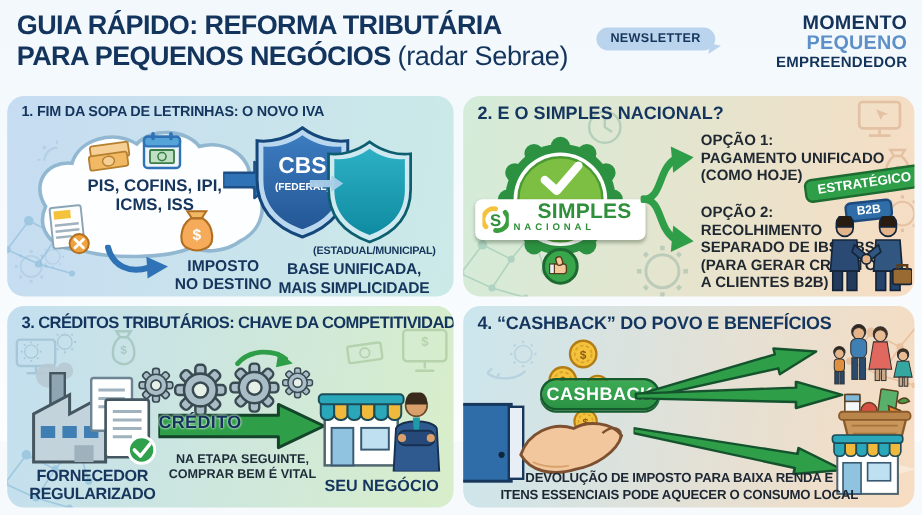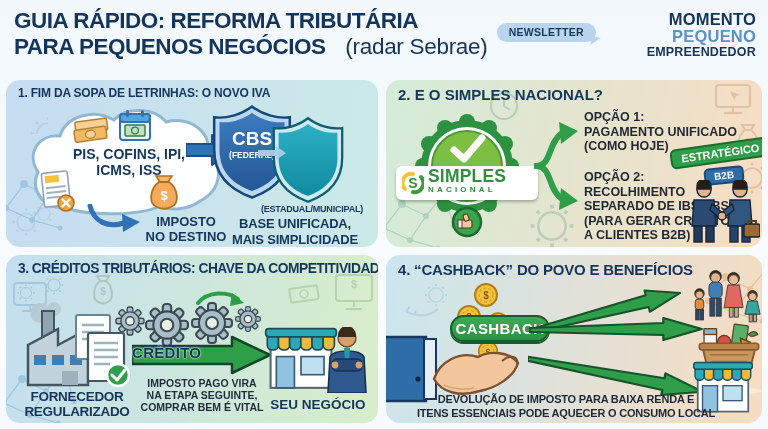--- a/index.html
+++ b/index.html
@@ -3,21 +3,21 @@
 <meta charset="utf-8">
 <style>
   * { margin:0; padding:0; box-sizing:border-box; }
   html,body { width:768px; height:429px; }
   body { font-family:"Liberation Sans", sans-serif; background:#f6fafd; position:relative; overflow:hidden; }
   .abs { position:absolute; }
   .page { position:absolute; left:0; top:0; width:768px; height:368px; background:linear-gradient(180deg,#f2f8fc 0%,#fbfdfe 100%); }
 
   
   .main-title { left:14px; top:8px; font-size:22.5px; line-height:26px; font-weight:bold; color:#13345c; letter-spacing:-0.5px; white-space:nowrap; }
-  .main-title .suffix { font-weight:normal; letter-spacing:-0.3px;margin-left:14px; }
+  .main-title .suffix { font-weight:normal; letter-spacing:-0.3px; }
   .newsletter-pill { top:23px; right:172px; background:#b9d4ec; color:#16365c; font-size:10.5px; font-weight:bold; padding:3px 12px 4px; border-radius:11px; letter-spacing:0.3px; }
   .newsletter-pill:after { content:""; position:absolute; right:-4px; bottom:-4px; width:0; height:0; border-left:9px solid #b9d4ec; border-bottom:9px solid transparent; transform:rotate(12deg); }
   .brand { top:11px; right:12px; text-align:right; line-height:16.5px; }
   .brand .b1 { font-size:16.5px; font-weight:bold; color:#14335b; letter-spacing:0.2px; }
   .brand .b2 { font-size:16.5px; font-weight:bold; color:#5d90c8; letter-spacing:0.2px; }
   .brand .b3 { font-size:12.5px; font-weight:bold; color:#14335b; letter-spacing:0.2px; }
 
   
   .panel { position:absolute; border-radius:14px; overflow:hidden; }
   #p1 { left:6px;  top:80px;  width:372px; height:167px; background:linear-gradient(100deg,#c6dcf2,#cbeae7); }
@@ -36,21 +36,21 @@
   .taxes { left:40px; top:66px; width:166px; font-size:14px; line-height:16px; }
   .destino { left:136px; top:134px; width:88px; font-size:13px; line-height:15px; }
   .ibs-sub { left:236px; top:124px; width:140px; font-size:9px; letter-spacing:-0.2px; }
   .benefit { left:206px; top:136px; width:166px; font-size:13px; line-height:15.5px; letter-spacing:-0.2px; }
   .shield-label { width:100%; text-align:center; color:#fff; font-weight:bold; }
 
   
   .opt-block { left:198px; font-size:12.5px; line-height:14.5px; color:#1f2730; font-weight:bold; white-space:nowrap; }
   .banner { left:4px; top:56px; width:142px; height:34px; background:#fff; border-radius:6px; box-shadow:0 2px 3px rgba(40,60,40,.35); display:flex; align-items:center; padding:2px 6px; }
   .banner .btxt { line-height:13px; }
-  .banner .simples { font-size:17.5px; font-weight:bold; color:#2f8f3a; letter-spacing:0.2px; }
+  .banner .simples { font-size:17.5px; font-weight:bold; color:#2f8f3a; letter-spacing:0.2px;margin-left:20px; }
   .banner .nacional { font-size:8px; font-weight:bold; color:#2f8f3a; letter-spacing:3.2px; }
   .strategic { left:284px; top:63px; background:#2f9e48; border:2px solid #1d6b30; color:#fff; font-size:11px; font-weight:bold; padding:2px 9px; border-radius:6px; transform:rotate(-8deg); white-space:nowrap; }
   .b2b { left:318px; top:87px; background:#2f6da8; border:2px solid #1c4a7c; color:#fff; font-size:10px; font-weight:bold; padding:1px 8px; border-radius:5px; transform:rotate(-6deg); }
 
   
   .chain-label { left:105px; top:26px; width:162px; font-size:12px; color:#1d2c38; }
   .supplier { left:8px; top:134px; width:126px; font-size:13.5px; line-height:15px; letter-spacing:-0.3px; }
   .credit-text { left:126px; top:89px; width:140px; font-size:15px; text-align:left; color:#14335b; font-weight:bold; letter-spacing:0.3px; text-shadow:0 0 2px #d9efe0, 0 0 2px #d9efe0; }
   .credit-note { left:126px; top:122px; width:140px; font-size:10.5px; line-height:12px; color:#1d2c38; }
   .business { left:246px; top:142px; width:132px; font-size:13.5px; }
@@ -423,21 +423,20 @@
     <div class="abs navy-bold supplier">
       <div>FORNECEDOR</div>
       <div>REGULARIZADO</div>
     </div>
 
     <svg class="abs" style="left:126px;top:80px" width="140" height="40" viewBox="0 0 140 40">
       <polygon points="0,11 100,11 100,2 138,20 100,38 100,29 0,29" fill="#2f9e48" stroke="#14442a" stroke-width="2.5" stroke-linejoin="round"></polygon>
     </svg>
     <div class="abs credit-text">CRÉDITO</div>
     <div class="abs navy-bold credit-note">
-      <div>IMPOSTO PAGO VIRA</div>
       <div>NA ETAPA SEGUINTE,</div>
       <div>COMPRAR BEM É VITAL</div>
     </div>
 
     <svg class="abs" style="left:258px;top:66px" width="74" height="72" viewBox="0 0 90 85">
       <use href="#storeshape"></use>
     </svg>
     <svg class="abs" style="left:316px;top:72px" width="50" height="66" viewBox="0 0 50 66">
       <circle cx="25" cy="11" r="9" fill="#d9a06b" stroke="#6d4a28" stroke-width="1.4"></circle>
       <path d="M16,8 A9,9 0 0 1 34,8 L34,10 L16,10 Z" fill="#3a2a1c"></path>

